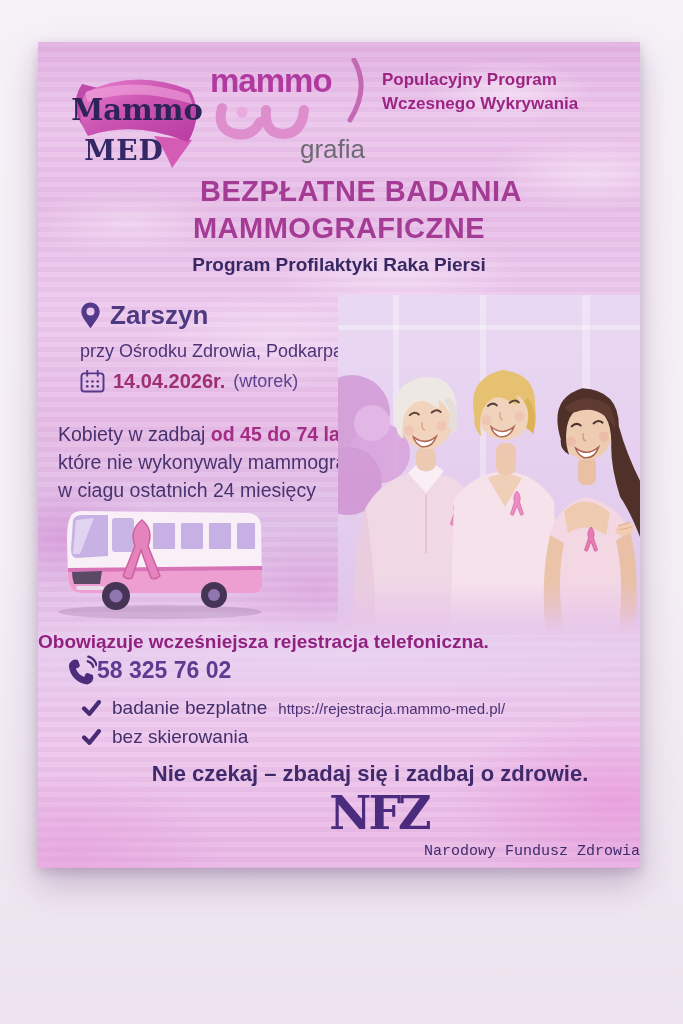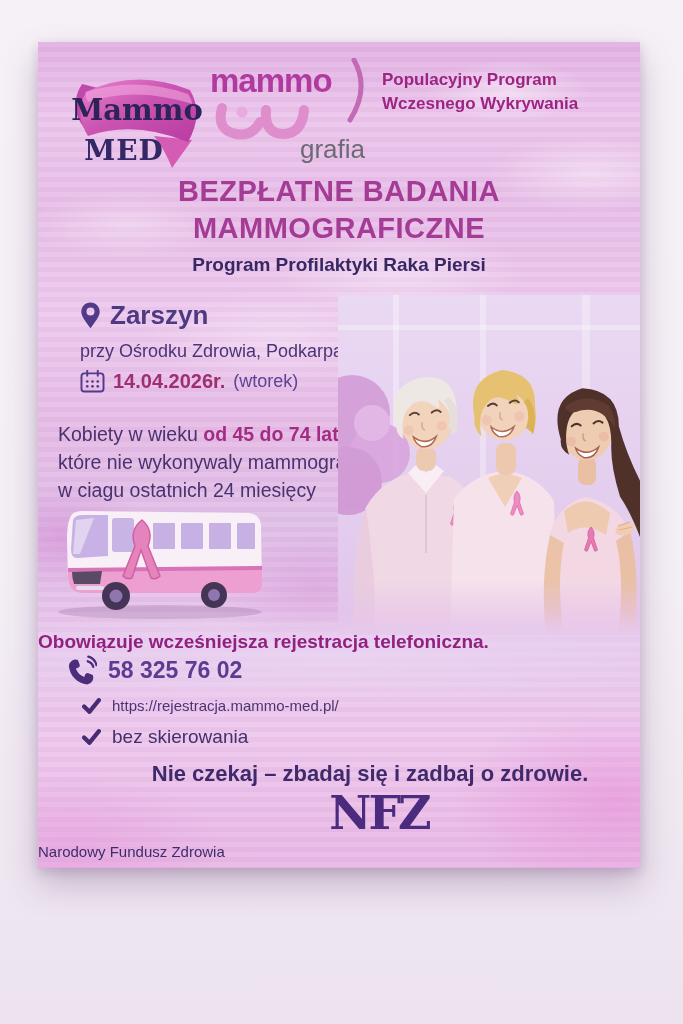--- a/index.html
+++ b/index.html
@@ -21,44 +21,44 @@
       radial-gradient(160px 90px at 46% 66%, rgba(210,135,210,.35), transparent 72%),
       radial-gradient(230px 130px at 96% 92%, rgba(231,140,214,.55), transparent 72%),
       radial-gradient(210px 110px at 6% 98%, rgba(228,150,218,.45), transparent 72%),
       radial-gradient(420px 70px at 50% 74%, rgba(238,222,246,.50), transparent 80%),
       repeating-linear-gradient(180deg, rgba(255,255,255,.05) 0 5px, rgba(150,90,160,.05) 5px 10px),
       linear-gradient(180deg,#e2b2e3 0%,#ecc6ec 9%,#e8bfe8 20%,#edcaee 33%,#e6bce6 47%,#e0c1e8 59%,#e8c4ea 71%,#eec8ed 84%,#e9b8e5 100%);
   }
   .abs{position:absolute;}
   .program-text{left:344px;top:26px;font-size:17px;font-weight:bold;color:#9c2482;line-height:1.42;}
   .title{left:0;width:602px;text-align:center;font-weight:bold;color:#a43b95;font-size:29px;letter-spacing:.5px;}
-  .title1{top:133px;} .title2{top:170px;}
+  .title1{top:133px;padding-left:22px;} .title2{top:170px;}
   .subtitle{left:0;top:212px;width:602px;text-align:center;font-size:19px;font-weight:600;color:#372864;}
   .loc-row{left:42px;top:258px;display:flex;align-items:center;gap:9px;}
   .city{font-size:26px;font-weight:600;color:#4e3a80;}
   .address{left:42px;top:299px;font-size:18px;color:#4a3476;}
   .date-row{left:42px;top:328px;display:flex;align-items:center;gap:8px;}
   .date{font-size:20px;font-weight:bold;color:#a02f72;text-align:center;}
   .weekday{font-size:18px;color:#5d4392;}
   .elig{left:20px;top:379px;font-size:19.5px;line-height:1.43;color:#48326f;}
   .elig .hl{color:#a32c84;font-weight:600;}
   .bus{left:4px;top:456px;}
   .women{left:300px;top:253px;}
   .notice{left:0;top:589px;width:672px;font-size:19px;font-weight:bold;color:#92207f;}
-  .phone-row{left:26px;top:612px;display:flex;align-items:center;gap:11px;text-align:right;}
+  .phone-row{left:26px;top:612px;display:flex;align-items:center;text-align:right;}
   .phone-num{font-size:23px;font-weight:bold;color:#5e3b90;}
   .check-row{left:44px;display:flex;align-items:baseline;gap:11px;}
   .check-row .ck{align-self:center;display:flex;}
   .ck-label{font-size:19px;color:#42306b;}
   .ck-url{font-size:15px;color:#4a3476;}
   .row1{top:655px;} .row2{top:684px;}
   .cta{left:0;top:719px;width:664px;text-align:center;font-size:22px;font-weight:600;color:#3f2a6b;}
   .nfz-abbr{left:0;top:744px;width:602px;text-align:center;font-family:"DejaVu Serif",serif;
     font-size:46px;font-weight:bold;color:#4b2b7e;letter-spacing:-3px;padding-left:40px;}
-  .nfz-caption{left:0;top:801px;width:602px;text-align:left;font-size:15px;color:#3f2d6b;}
+  .nfz-caption{left:0;top:801px;width:602px;text-align:right;font-size:15px;color:#3f2d6b;font-family:Liberation Mono, monospace;}
   .band{left:0;top:572px;width:602px;height:96px;background:linear-gradient(180deg,rgba(232,211,242,0) 0%,rgba(232,211,242,.55) 30%,rgba(232,211,242,.35) 70%,rgba(232,211,242,0) 100%);}
 </style>
 </head>
 <body>
 
 <div class="poster">
 
   <svg class="abs" style="left:20px;top:14px" width="152" height="118" viewBox="0 0 152 118">
     <defs>
       <linearGradient id="ribg" x1="0" y1="0" x2="1" y2="1">
@@ -117,21 +117,21 @@
         <circle cx="7.5" cy="17" r="1.4"></circle>
           <circle cx="13" cy="17" r="1.4"></circle>
           <circle cx="18.5" cy="17" r="1.4"></circle>
       </g>
     </svg>
     <span class="date">14.04.2026r.</span>
     <span class="weekday">(wtorek)</span>
   </div>
 
   <div class="abs elig">
-    <div><span>Kobiety w wieku </span><span class="hl">od 45 do 74 lat,</span></div>
+    <div><span>Kobiety w zadbaj </span><span class="hl">od 45 do 74 lat,</span></div>
     <div>które nie wykonywaly mammografii</div>
     <div>w ciagu ostatnich 24 miesięcy</div>
   </div>
 
   <svg class="abs bus" width="238" height="128" viewBox="0 0 238 128">
     <ellipse cx="118" cy="114" rx="102" ry="7" fill="rgba(120,80,130,.22)"></ellipse>
     <path d="M28 20 Q30 13 40 13 L206 15 Q218 16 219 27 L220 88 Q220 95 211 95 L40 95 Q27 95 26 80 L25 42 Q25 26 28 20 Z" fill="#f8f0f6"></path>
     <path d="M26 72 L220 70 L220 88 Q220 95 211 95 L40 95 Q27 95 26 80 Z" fill="#ec9fd0"></path>
     <path d="M26 70 L220 68 L220 72 L26 74 Z" fill="#d873b8"></path>
     <path d="M31 22 Q33 17 41 17 L66 17 L66 58 L35 60 Q29 60 29 51 Z" fill="#c7b1e5"></path>
@@ -250,20 +250,21 @@
     </svg>
     <span class="phone-num">58 325 76 02</span>
   </div>
 
   <div class="abs check-row row1">
     <span class="ck">
         <svg width="19" height="16" viewBox="0 0 18 15">
       <path d="M2 8 L7 13 L16 2" stroke="#472c74" stroke-width="4" fill="none" stroke-linecap="round" stroke-linejoin="round"></path>
     </svg>
       </span>
+    <span class="ck-label">badanie bezplatne</span>
     <span class="ck-url">https://rejestracja.mammo-med.pl/</span>
   </div>
   <div class="abs check-row row2">
     <span class="ck">
         <svg width="19" height="16" viewBox="0 0 18 15">
       <path d="M2 8 L7 13 L16 2" stroke="#472c74" stroke-width="4" fill="none" stroke-linecap="round" stroke-linejoin="round"></path>
     </svg>
       </span>
     <span class="ck-label">bez skierowania</span>
   </div>

